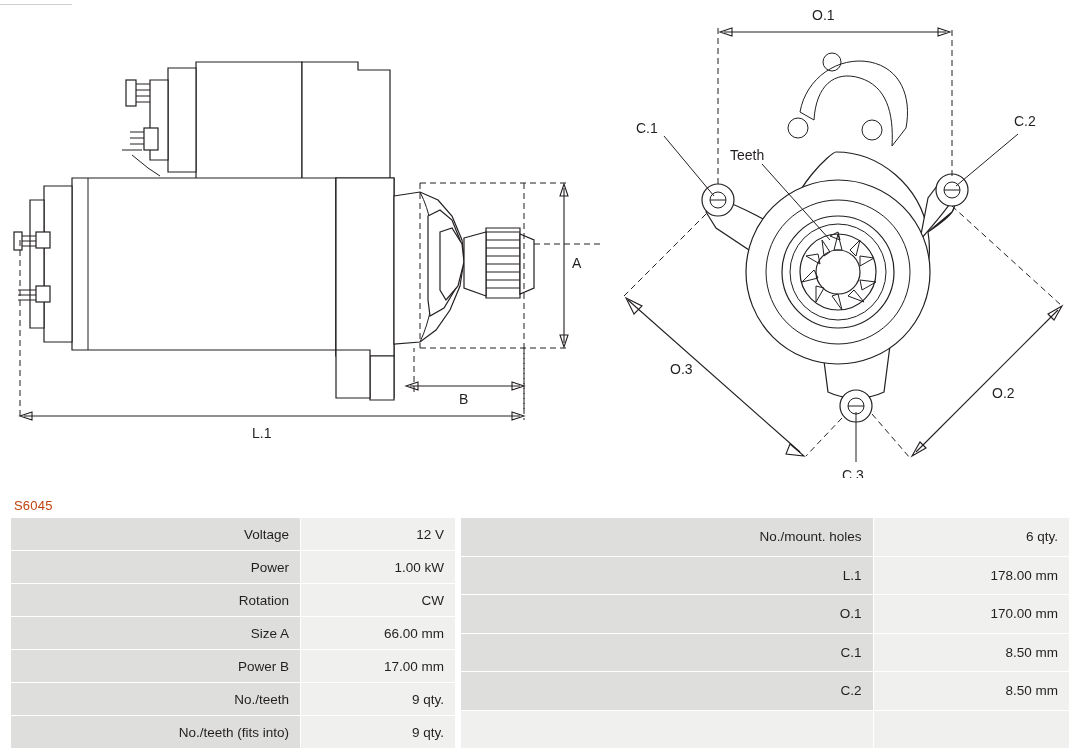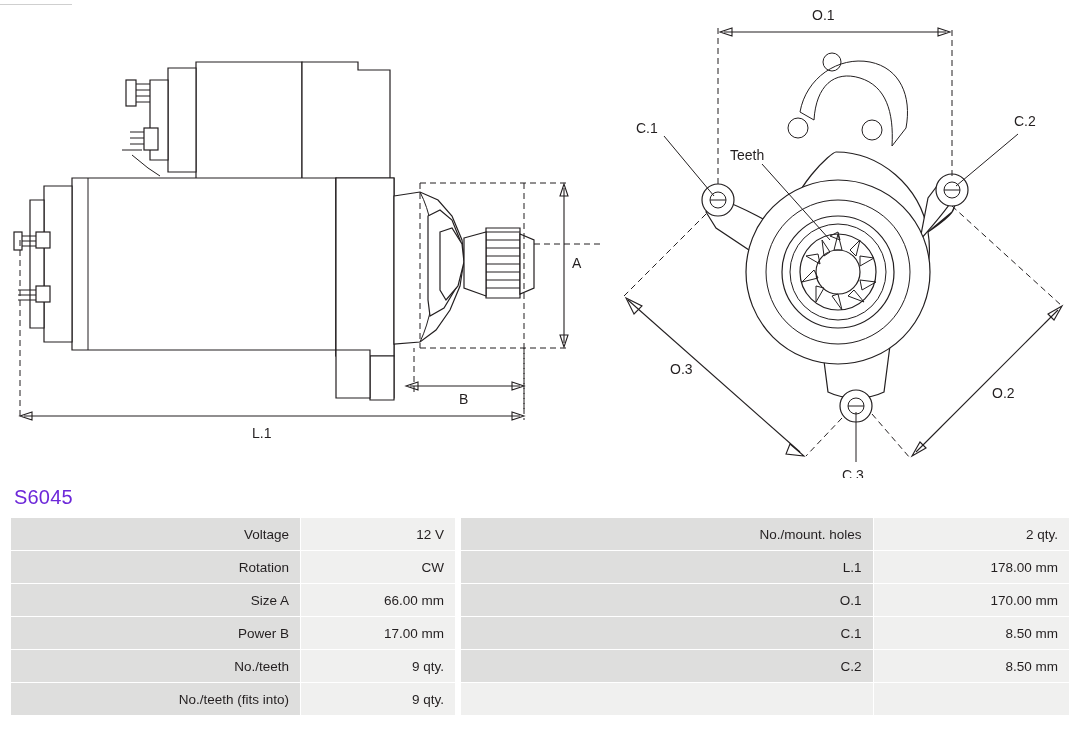--- a/index.html
+++ b/index.html
@@ -35,23 +35,23 @@
     top: 0;
     width: 1080px;
     height: 478px;
   }
   .drawings svg {
     display: block;
   }
   .part-number {
     position: absolute;
     left: 14px;
-    top: 486px;
-    font-size: 20px;
-    color: #6d28d9;
+    top: 498px;
+    font-size: 13px;
+    color: #c2410c;
     letter-spacing: 0.2px;
   }
   .spec-tables {
     position: absolute;
     left: 10px;
     top: 517px;
     width: 1060px;
     display: flex;
     gap: 4px;
   }
@@ -306,20 +306,24 @@
   <div class="part-number">S6045</div>
 
   <div class="spec-tables">
     <table class="spec left">
       <tbody>
         <tr>
           <td class="label">Voltage</td>
           <td class="value">12 V</td>
         </tr>
         <tr>
+          <td class="label">Power</td>
+          <td class="value">1.00 kW</td>
+        </tr>
+        <tr>
           <td class="label">Rotation</td>
           <td class="value">CW</td>
         </tr>
         <tr>
           <td class="label">Size A</td>
           <td class="value">66.00 mm</td>
         </tr>
         <tr>
           <td class="label">Power B</td>
           <td class="value">17.00 mm</td>
@@ -332,21 +336,21 @@
           <td class="label">No./teeth (fits into)</td>
           <td class="value">9 qty.</td>
         </tr>
       </tbody>
     </table>
 
     <table class="spec right">
       <tbody>
         <tr>
           <td class="label">No./mount. holes</td>
-          <td class="value">2 qty.</td>
+          <td class="value">6 qty.</td>
         </tr>
         <tr>
           <td class="label">L.1</td>
           <td class="value">178.00 mm</td>
         </tr>
         <tr>
           <td class="label">O.1</td>
           <td class="value">170.00 mm</td>
         </tr>
         <tr>

